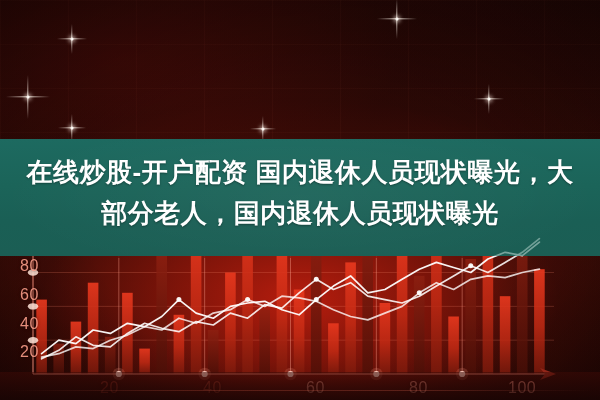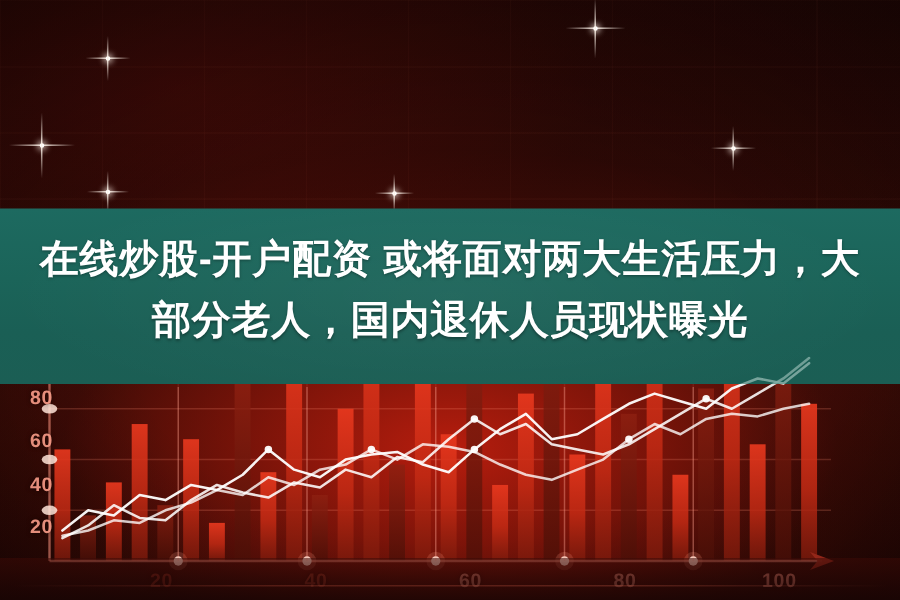--- a/index.html
+++ b/index.html
@@ -95,22 +95,22 @@
   .chart-wrap {
     position: absolute;
     left: 0; top: 0;
     width: 600px; height: 400px;
   }
   .chart-svg { position: absolute; left: 0; top: 0; }
 
   
   .axis-label {
     position: absolute;
-    font-size: 13px;
-    font-weight: bold;
+    font-size: 16px;
+    font-weight: normal;
     letter-spacing: 0.5px;
     pointer-events: none;
   }
   .y-label { color: rgba(255,160,140,0.88); text-shadow: 0 0 3px rgba(0,0,0,0.5); }
   .y-label.onteal { color: rgba(200,225,218,0.42); }
   .x-label { color: rgba(255,150,130,0.85); text-shadow: 0 0 3px rgba(0,0,0,0.5); }
   .x-label.dim { color: rgba(170,58,40,0.85); }
   .x-label.verydim { color: rgba(150,46,32,0.8); }
 
   
@@ -362,17 +362,17 @@
         <rect x="0" y="139" width="600" height="117"></rect>
       </clipPath>
     <g clip-path="url(#bandClip2)" id="lines-band-overlay" opacity="0.55">
         <path d="M41.6,353.7 L58.8,340.2 L75.9,343.6 L93.1,330.0 L110.3,333.4 L127.4,323.3 L144.6,326.7 L161.8,316.5 L178.9,299.6 L196.1,313.1 L213.3,318.2 L230.4,306.4 L247.6,303.0 L264.8,301.3 L281.9,309.7 L299.1,314.8 L316.3,299.6 L333.4,286.1 L350.6,275.9 L367.8,292.8 L384.9,289.5 L402.1,279.3 L419.3,269.2 L436.4,262.4 L453.6,267.5 L470.8,272.5 L487.9,259.0 L505.1,252.3 L522.3,255.6 L539.4,242.1" fill="none" stroke="#d6eae4" stroke-width="1.7" stroke-opacity="0.90" stroke-linejoin="round" stroke-linecap="round"></path>
         <path d="M41.6,358.8 L58.8,350.3 L75.9,336.8 L93.1,345.3 L110.3,346.9 L127.4,333.4 L144.6,323.3 L161.8,328.3 L178.9,331.7 L196.1,321.6 L213.3,325.0 L230.4,313.1 L247.6,318.2 L264.8,304.7 L281.9,308.1 L299.1,292.8 L316.3,279.3 L333.4,289.5 L350.6,282.7 L367.8,296.2 L384.9,299.6 L402.1,303.0 L419.3,296.2 L436.4,286.1 L453.6,275.9 L470.8,265.8 L487.9,272.5 L505.1,262.4 L522.3,252.3 L539.4,238.7" fill="none" stroke="#d6eae4" stroke-width="1.7" stroke-opacity="0.82" stroke-linejoin="round" stroke-linecap="round"></path>
         <path d="M41.6,357.1 L58.8,353.7 L75.9,346.9 L93.1,348.6 L110.3,340.2 L127.4,335.1 L144.6,326.7 L161.8,330.0 L178.9,318.2 L196.1,323.3 L213.3,313.1 L230.4,309.7 L247.6,299.6 L264.8,306.4 L281.9,296.2 L299.1,297.9 L316.3,301.3 L333.4,309.7 L350.6,316.5 L367.8,319.9 L384.9,313.1 L402.1,306.4 L419.3,292.8 L436.4,282.7 L453.6,289.5 L470.8,279.3 L487.9,275.9 L505.1,277.6 L522.3,272.5 L539.4,269.2" fill="none" stroke="#d6eae4" stroke-width="1.7" stroke-opacity="0.74" stroke-linejoin="round" stroke-linecap="round"></path>
       </g>
   </svg>
 
   <div class="headline">
-    <span class="l1">在线炒股-开户配资 或将面对两大生活压力，大</span>
+    <span class="l1">在线炒股-开户配资 国内退休人员现状曝光，大</span>
     <span class="l2">部分老人，国内退休人员现状曝光</span>
   </div>
 
 </div>
 
 </body></html>

